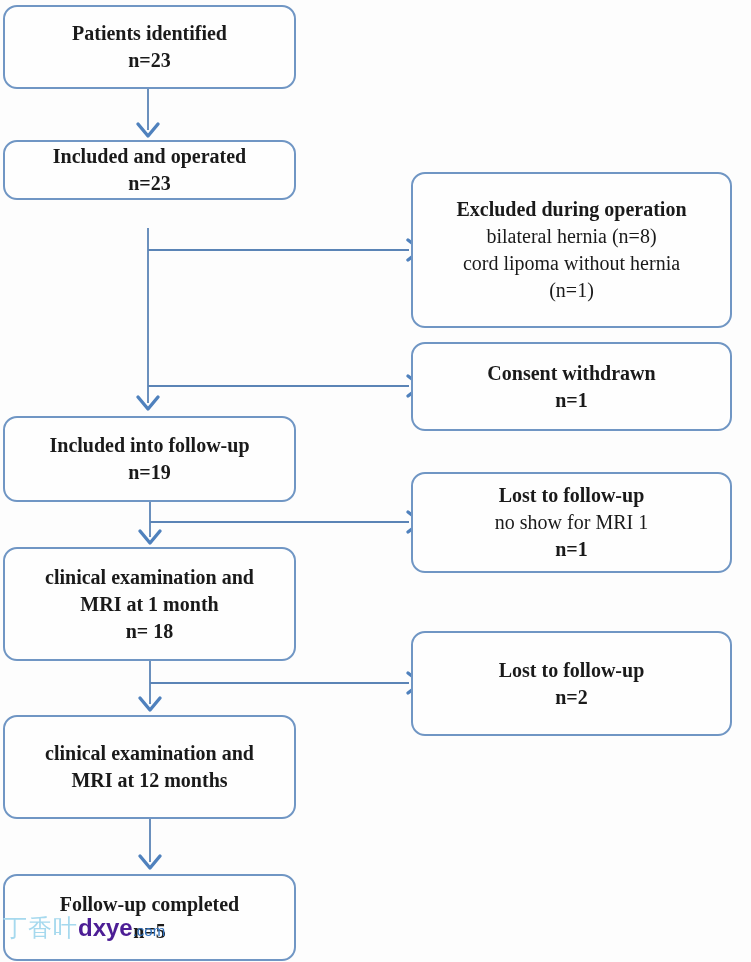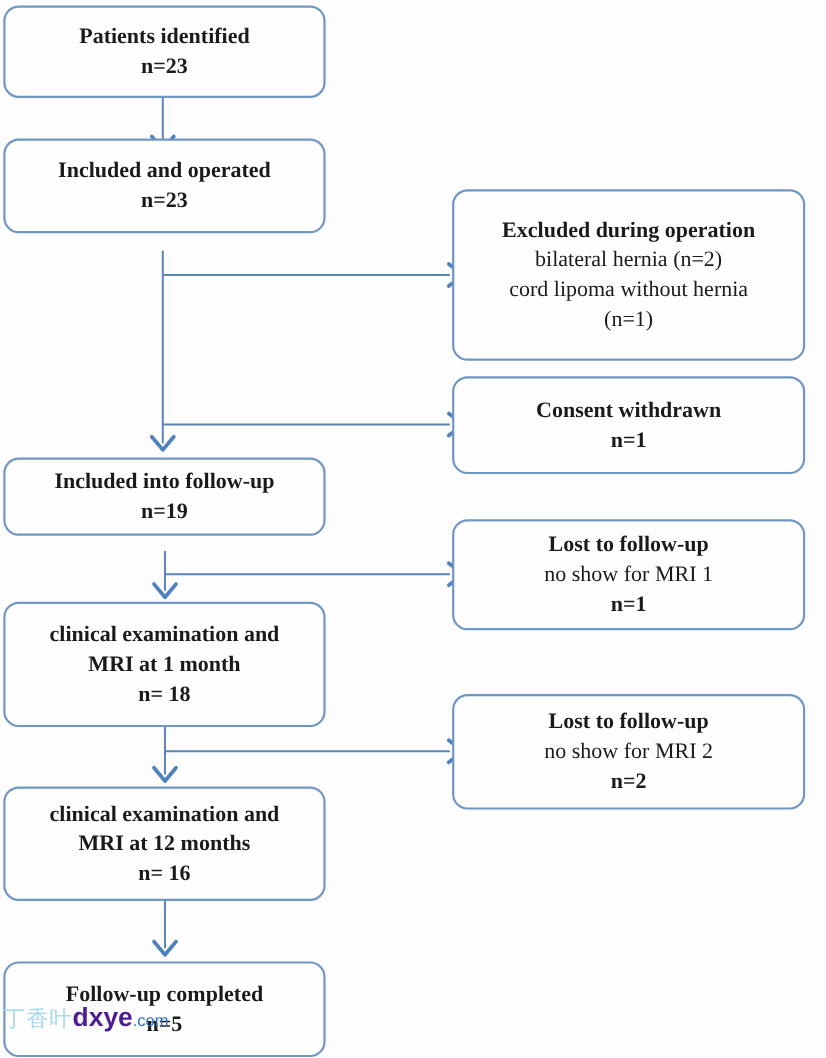--- a/index.html
+++ b/index.html
@@ -29,21 +29,21 @@
   .left-col{left:3px;width:293px;}
   .right-col{left:411px;width:321px;}
   .conn{stroke:#5b84b6;stroke-width:1.8;fill:none;}
   .head{stroke:#4f81bd;stroke-width:3.4;fill:none;stroke-linecap:round;stroke-linejoin:round;}
   #watermark{
     position:absolute;left:3px;top:912px;z-index:3;
     display:flex;align-items:baseline;
     font-family:"Liberation Sans","DejaVu Sans",sans-serif;
     white-space:nowrap;
   }
-  #watermark .cjk{font-size:20px;color:#a6d9ee;font-weight:normal;letter-spacing:1px;}
+  #watermark .cjk{font-size:24px;color:#a6d9ee;font-weight:normal;letter-spacing:1px;}
   #watermark .domain{font-size:24px;color:#4c1d95;font-weight:bold;}
   #watermark .tld{font-size:15px;color:#2e71bf;font-weight:normal;}
 </style>
 </head>
 <body>
 
 <div id="canvas">
 
   <svg id="connectors" width="751" height="962" viewBox="0 0 751 962">
     <g>
@@ -82,64 +82,62 @@
       <path class="conn" d="M150,819 V862"></path>
       <path class="head" d="M140,856 L150,868 L160,856"></path>
     </g>
   </svg>
 
   <div class="box left-col" style="top:5px;height:84px">
     <div class="line b">Patients identified</div>
     <div class="line b">n=23</div>
   </div>
 
-  <div class="box left-col" style="top:126px;height:86px">
+  <div class="box left-col" style="top:140px;height:60px">
     <div class="line b">Included and operated</div>
     <div class="line b">n=23</div>
   </div>
 
   <div class="box right-col" style="top:172px;height:156px">
     <div class="line b">Excluded during operation</div>
-    <div class="line">bilateral hernia (n=2)</div>
+    <div class="line">bilateral hernia (n=8)</div>
     <div class="line">cord lipoma without hernia</div>
     <div class="line">(n=1)</div>
   </div>
 
   <div class="box right-col" style="top:342px;height:89px">
     <div class="line b">Consent withdrawn</div>
     <div class="line b">n=1</div>
   </div>
 
-  <div class="box left-col" style="top:416px;height:71px">
+  <div class="box left-col" style="top:416px;height:86px">
     <div class="line b">Included into follow-up</div>
     <div class="line b">n=19</div>
   </div>
 
   <div class="box right-col" style="top:472px;height:101px">
     <div class="line b">Lost to follow-up</div>
     <div class="line">no show for MRI 1</div>
     <div class="line b">n=1</div>
   </div>
 
   <div class="box left-col" style="top:547px;height:114px">
     <div class="line b">clinical examination and</div>
     <div class="line b">MRI at 1 month</div>
     <div class="line b">n= 18</div>
   </div>
 
   <div class="box right-col" style="top:631px;height:105px">
     <div class="line b">Lost to follow-up</div>
-    <div class="line">no show for MRI 2</div>
     <div class="line b">n=2</div>
   </div>
 
   <div class="box left-col" style="top:715px;height:104px">
     <div class="line b">clinical examination and</div>
     <div class="line b">MRI at 12 months</div>
-    <div class="line b">n= 16</div>
   </div>
 
   <div class="box left-col" style="top:874px;height:87px">
     <div class="line b">Follow-up completed</div>
     <div class="line b">n=5</div>
   </div>
 
   <div id="watermark">
     <span class="cjk">丁香叶</span>
       <span class="domain">dxye</span>

